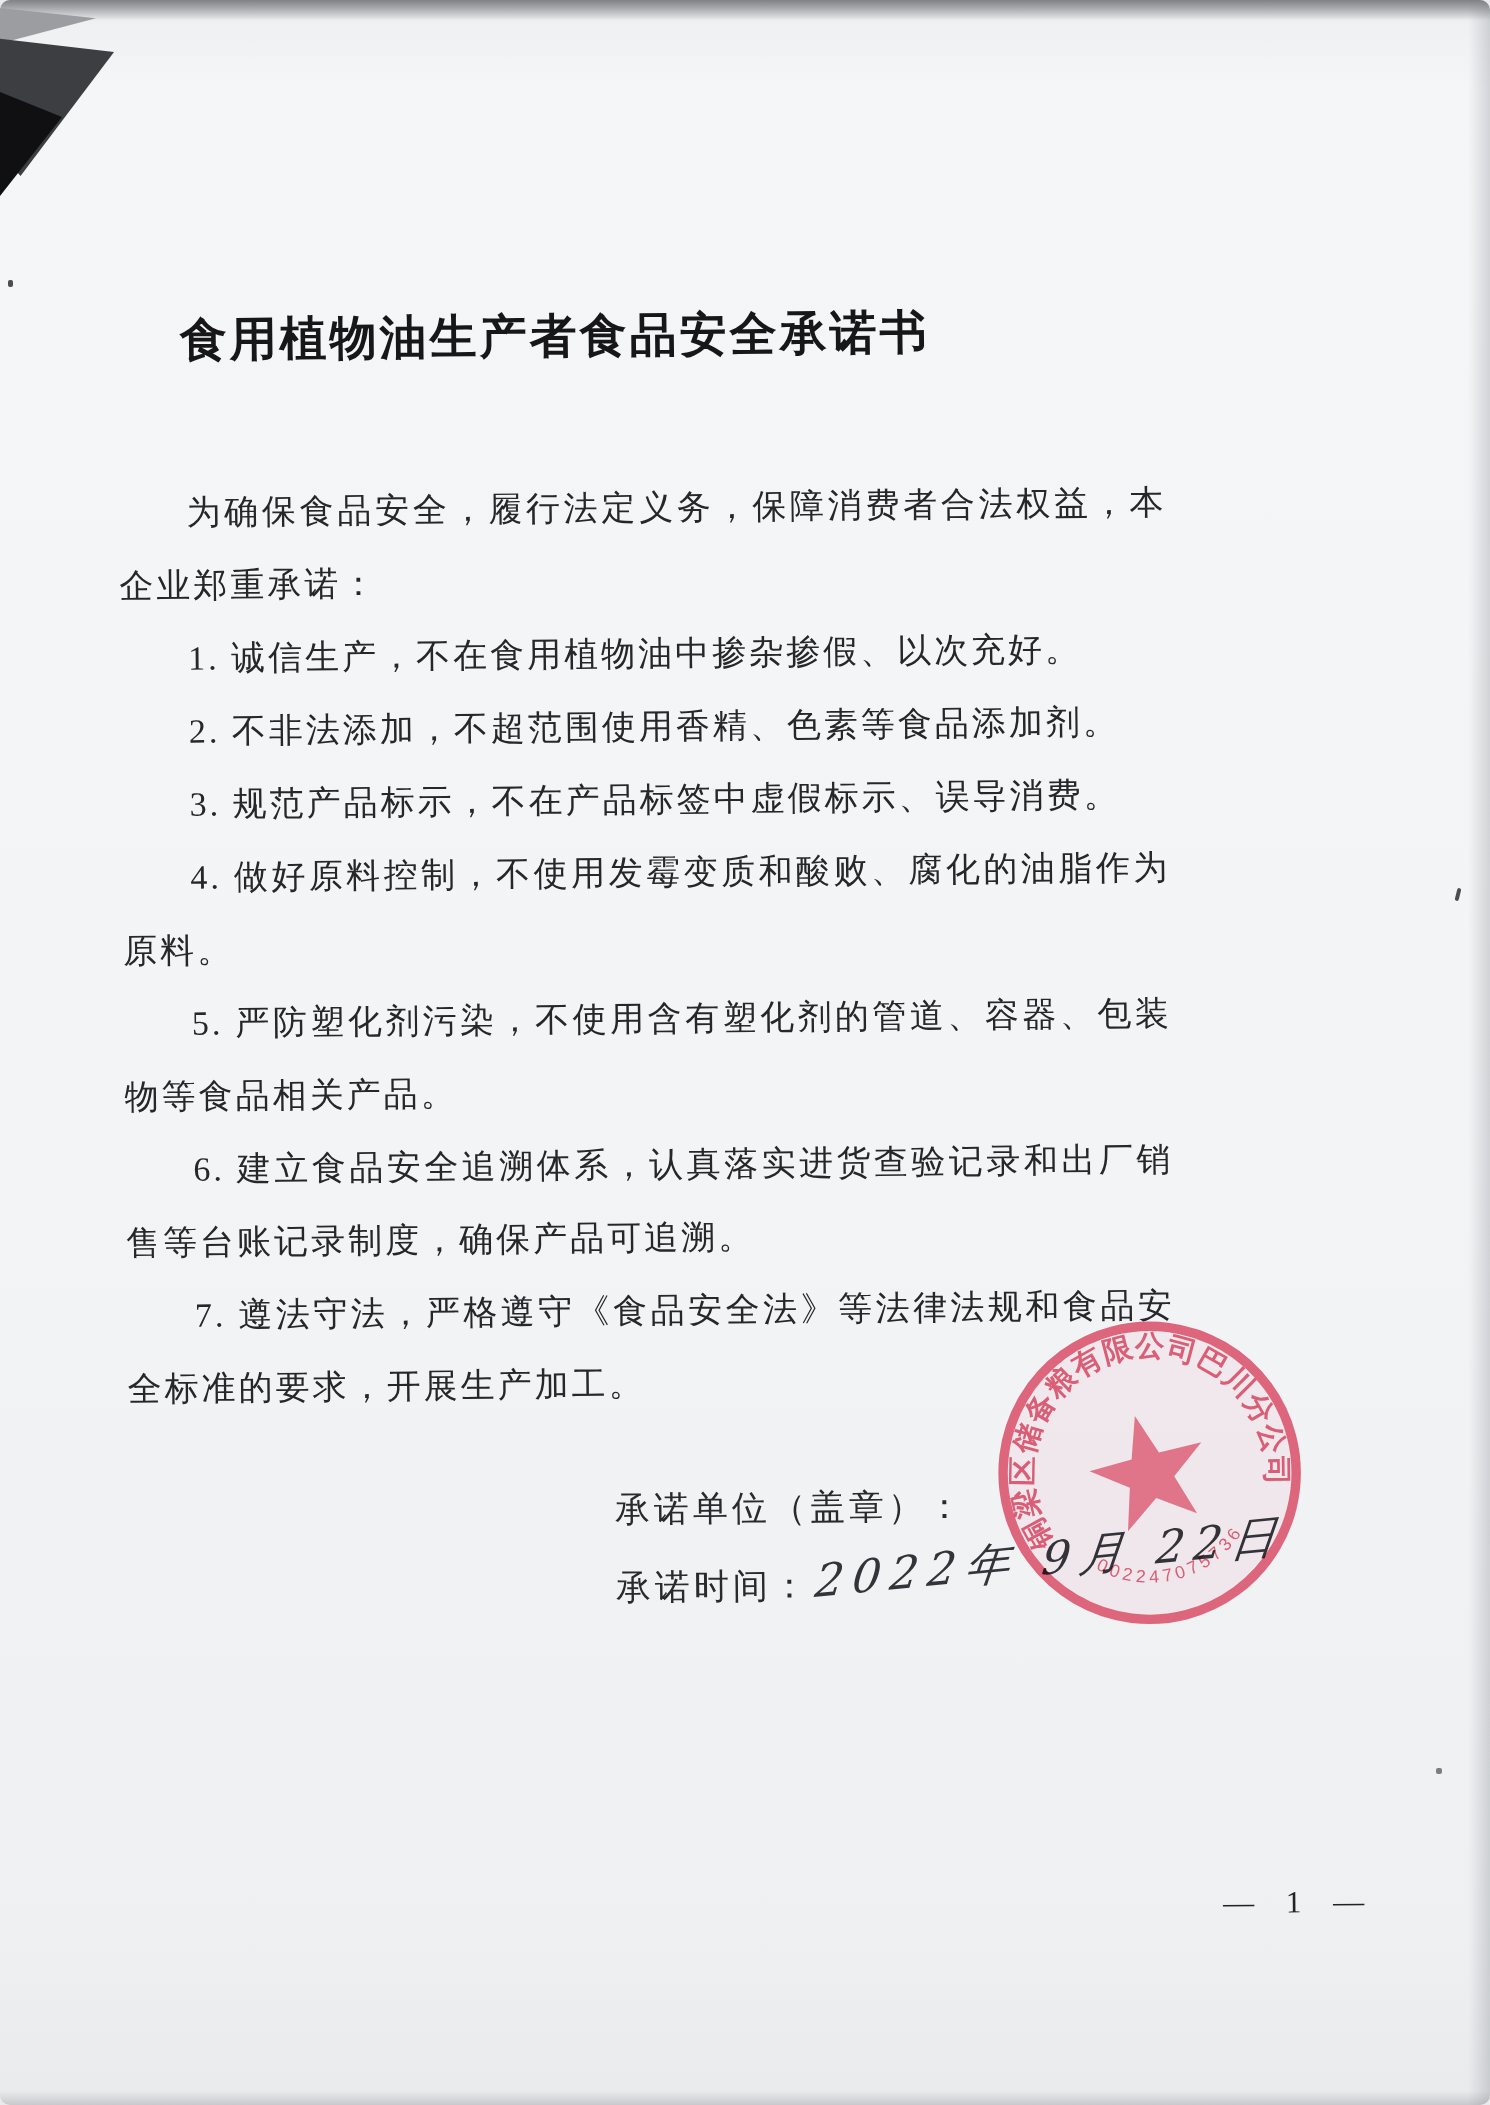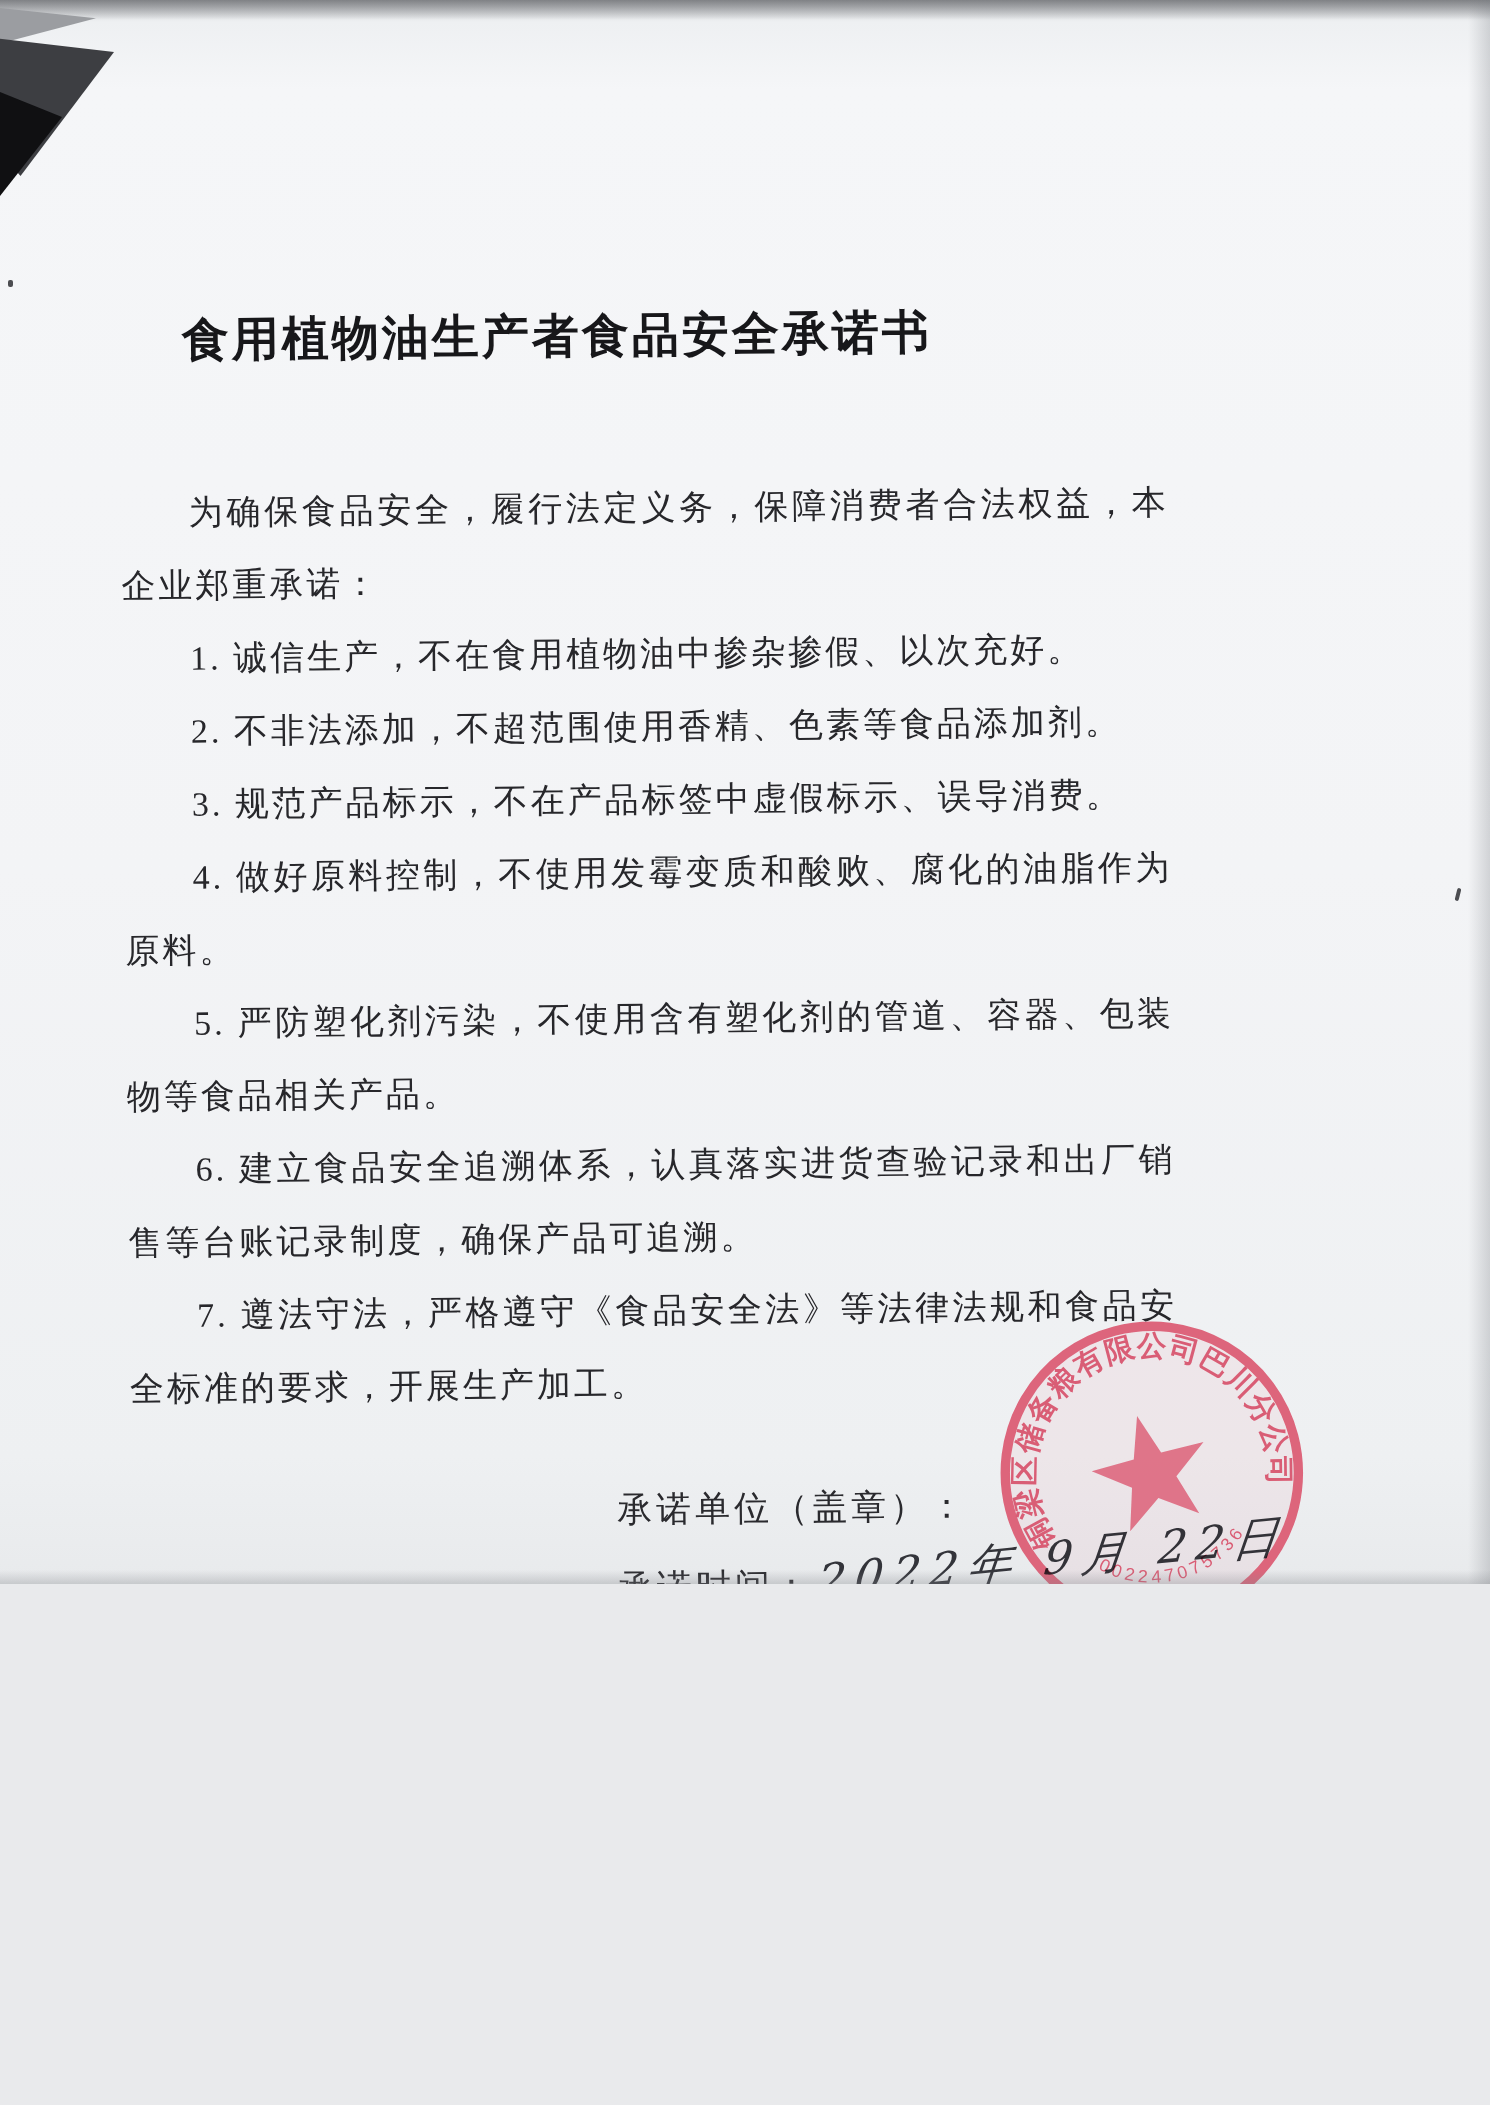--- a/index.html
+++ b/index.html
@@ -4,24 +4,25 @@
 <style>
   html, body {
     margin: 0;
     padding: 0;
     background: #e9eaec;
     font-family: "Liberation Serif", "DejaVu Serif", serif;
   }
   .scan-page {
     position: relative;
     width: 1490px;
-    height: 1584px;
+    height: 2105px;
     overflow: hidden;
     background:
       linear-gradient(180deg, #c9cbce 0px, #eef0f2 22px, #f5f6f8 90px, #f3f4f6 55%, #eef0f2 92%, #e8eaec 100%);
+    border-radius: 10px;
   }
   
   .edge-top {
     position: absolute; left: 0; top: 0; width: 100%; height: 20px;
     background: linear-gradient(to bottom, rgba(55,57,61,.50), rgba(55,57,61,0));
   }
   .edge-right {
     position: absolute; right: 0; top: 0; width: 22px; height: 100%;
     background: linear-gradient(to left, rgba(120,124,130,.28), rgba(120,124,130,0));
   }

